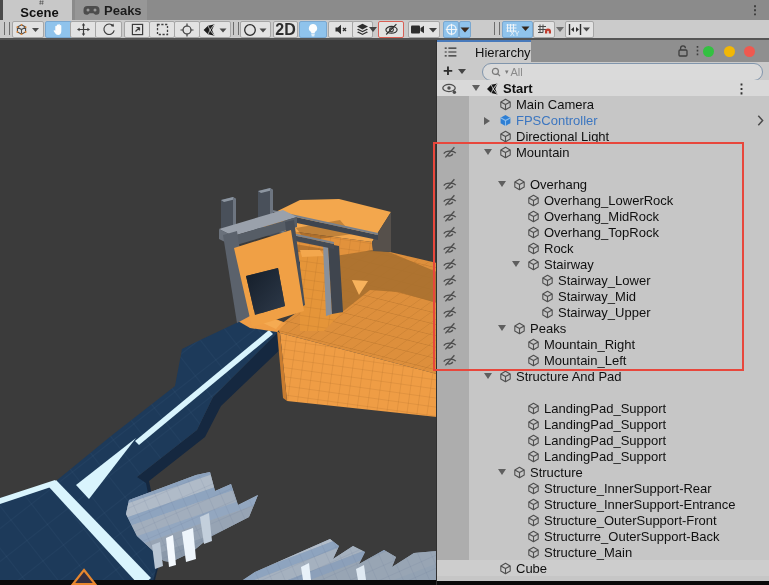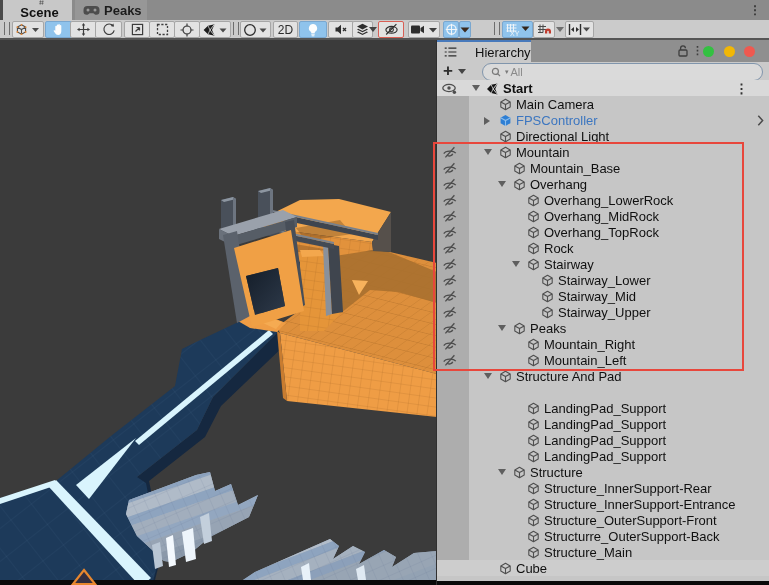--- a/index.html
+++ b/index.html
@@ -134,21 +134,21 @@
         </svg>
     </div>
     <div class="tsep" style="left:233px"></div>
     <div class="tbtn" style="left:240px;width:29px">
       <svg width="25" height="14" viewBox="0 0 25 14">
           <circle cx="7" cy="7" r="5.3" fill="none" stroke="#2d2d2d" stroke-width="1.3"></circle>
           <path d="M7 1.7 a5.3 5.3 0 0 0 0 10.6 a4.2 4.2 0 0 1 0 -10.6z" fill="#2d2d2d"></path>
           <path d="M16.5 5.5 l7 0 -3.5 4z" fill="#4a4a4a"></path>
         </svg>
     </div>
-    <div class="tbtn" style="left:273px;width:23px;font-size:12px;font-weight:400;color:#2d2d2d;">2D</div>
+    <div class="tbtn" style="left:273px;width:23px;font-size:16px;font-weight:700;color:#2d2d2d;">2D</div>
     <div class="tbtn blue" style="left:299px;width:26px">
       <svg width="12" height="14" viewBox="0 0 12 14">
           <path d="M6 1a4.2 4.2 0 0 1 2.4 7.6c-.5.4-.7.8-.7 1.4H4.3c0-.6-.2-1-.7-1.4A4.2 4.2 0 0 1 6 1z" fill="#fdfdfd"></path>
           <rect x="4.3" y="10.6" width="3.4" height="1.1" fill="#fdfdfd"></rect>
           <rect x="4.6" y="12.3" width="2.8" height="1" fill="#fdfdfd"></rect>
         </svg>
     </div>
     <div class="tbtn" style="left:328px;width:24px">
       <svg width="14" height="13" viewBox="0 0 14 13">
           <path d="M1.5 4.5h2.4L7 1.8v9.4L3.9 8.5H1.5z" fill="#2d2d2d"></path>
@@ -427,31 +427,20 @@
             <path d="M6.5 1.3 11.2 3.95 11.2 9.05 6.5 11.7 1.8 9.05 1.8 3.95Z M1.8 3.95 6.5 6.6 11.2 3.95 M6.5 6.6 6.5 11.7" fill="none" stroke="#4f4f4f" stroke-width="1.1" stroke-linejoin="round"></path>
           </svg>
           <span class="tx" style="left:79px">Mountain</span>
         </div>
 <div class="row" style="top:88px">
           <svg class="ic" style="left:62px" width="13" height="13" viewBox="0 0 13 13">
             <path d="M6.5 1.3 11.2 3.95 11.2 9.05 6.5 11.7 1.8 9.05 1.8 3.95Z M1.8 3.95 6.5 6.6 11.2 3.95 M6.5 6.6 6.5 11.7" fill="none" stroke="#4f4f4f" stroke-width="1.1" stroke-linejoin="round"></path>
           </svg>
           <span class="tx" style="left:79px">Directional Light</span>
         </div>
-<div class="row" style="top:120px">
-          <svg class="eyeoff" width="16" height="13" viewBox="0 0 16 13">
-            <path d="M1.8 7.6 C3.6 4.4 11.4 4.2 13.8 7.2" fill="none" stroke="#4d4d4d" stroke-width="1.35"></path>
-            <path d="M4.8 8.9 a3.4 3 0 0 0 5.9 -1.2" fill="none" stroke="#4d4d4d" stroke-width="1.35"></path>
-            <path d="M3.4 11.4 12.4 1.2" fill="none" stroke="#4d4d4d" stroke-width="1.35"></path>
-          </svg>
-          <svg class="ic" style="left:76px" width="13" height="13" viewBox="0 0 13 13">
-            <path d="M6.5 1.3 11.2 3.95 11.2 9.05 6.5 11.7 1.8 9.05 1.8 3.95Z M1.8 3.95 6.5 6.6 11.2 3.95 M6.5 6.6 6.5 11.7" fill="none" stroke="#4f4f4f" stroke-width="1.1" stroke-linejoin="round"></path>
-          </svg>
-          <span class="tx" style="left:93px">Mountain_Base</span>
-        </div>
 <div class="row" style="top:136px">
           <svg class="eyeoff" width="16" height="13" viewBox="0 0 16 13">
             <path d="M1.8 7.6 C3.6 4.4 11.4 4.2 13.8 7.2" fill="none" stroke="#4d4d4d" stroke-width="1.35"></path>
             <path d="M4.8 8.9 a3.4 3 0 0 0 5.9 -1.2" fill="none" stroke="#4d4d4d" stroke-width="1.35"></path>
             <path d="M3.4 11.4 12.4 1.2" fill="none" stroke="#4d4d4d" stroke-width="1.35"></path>
           </svg>
           <div class="exp down" style="left:61px"></div>
           <svg class="ic" style="left:76px" width="13" height="13" viewBox="0 0 13 13">
             <path d="M6.5 1.3 11.2 3.95 11.2 9.05 6.5 11.7 1.8 9.05 1.8 3.95Z M1.8 3.95 6.5 6.6 11.2 3.95 M6.5 6.6 6.5 11.7" fill="none" stroke="#4f4f4f" stroke-width="1.1" stroke-linejoin="round"></path>
           </svg>

